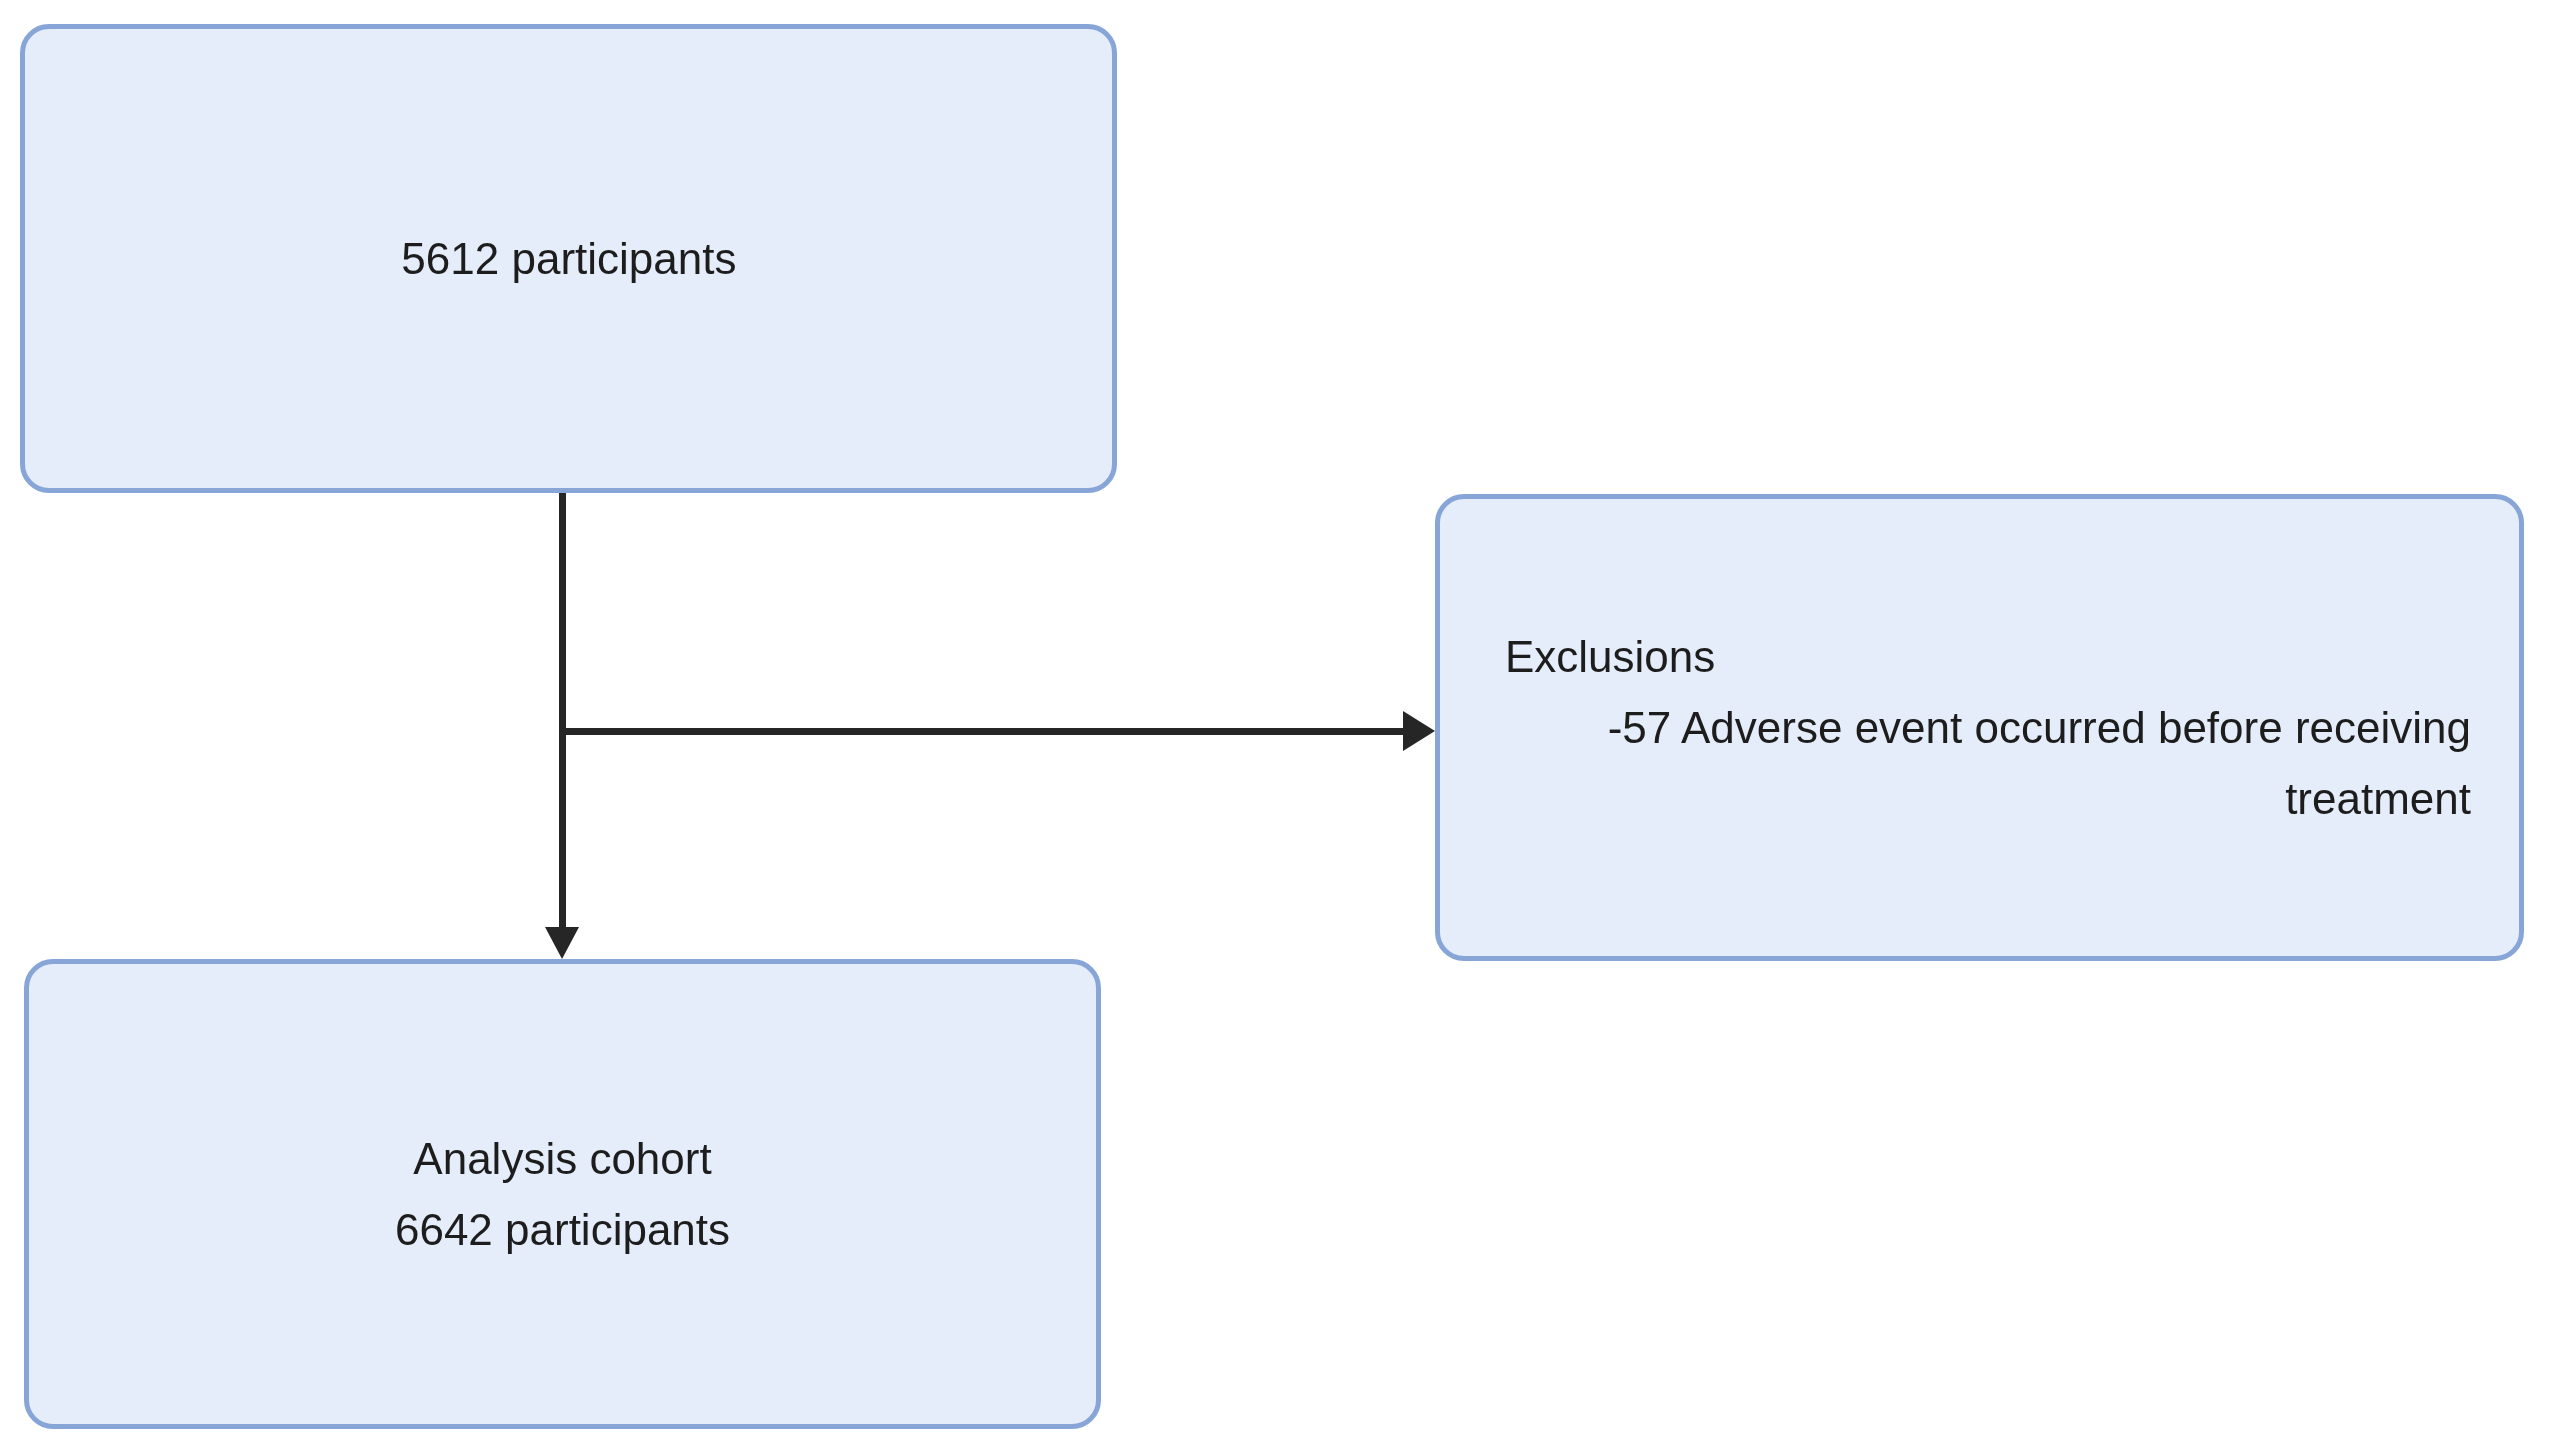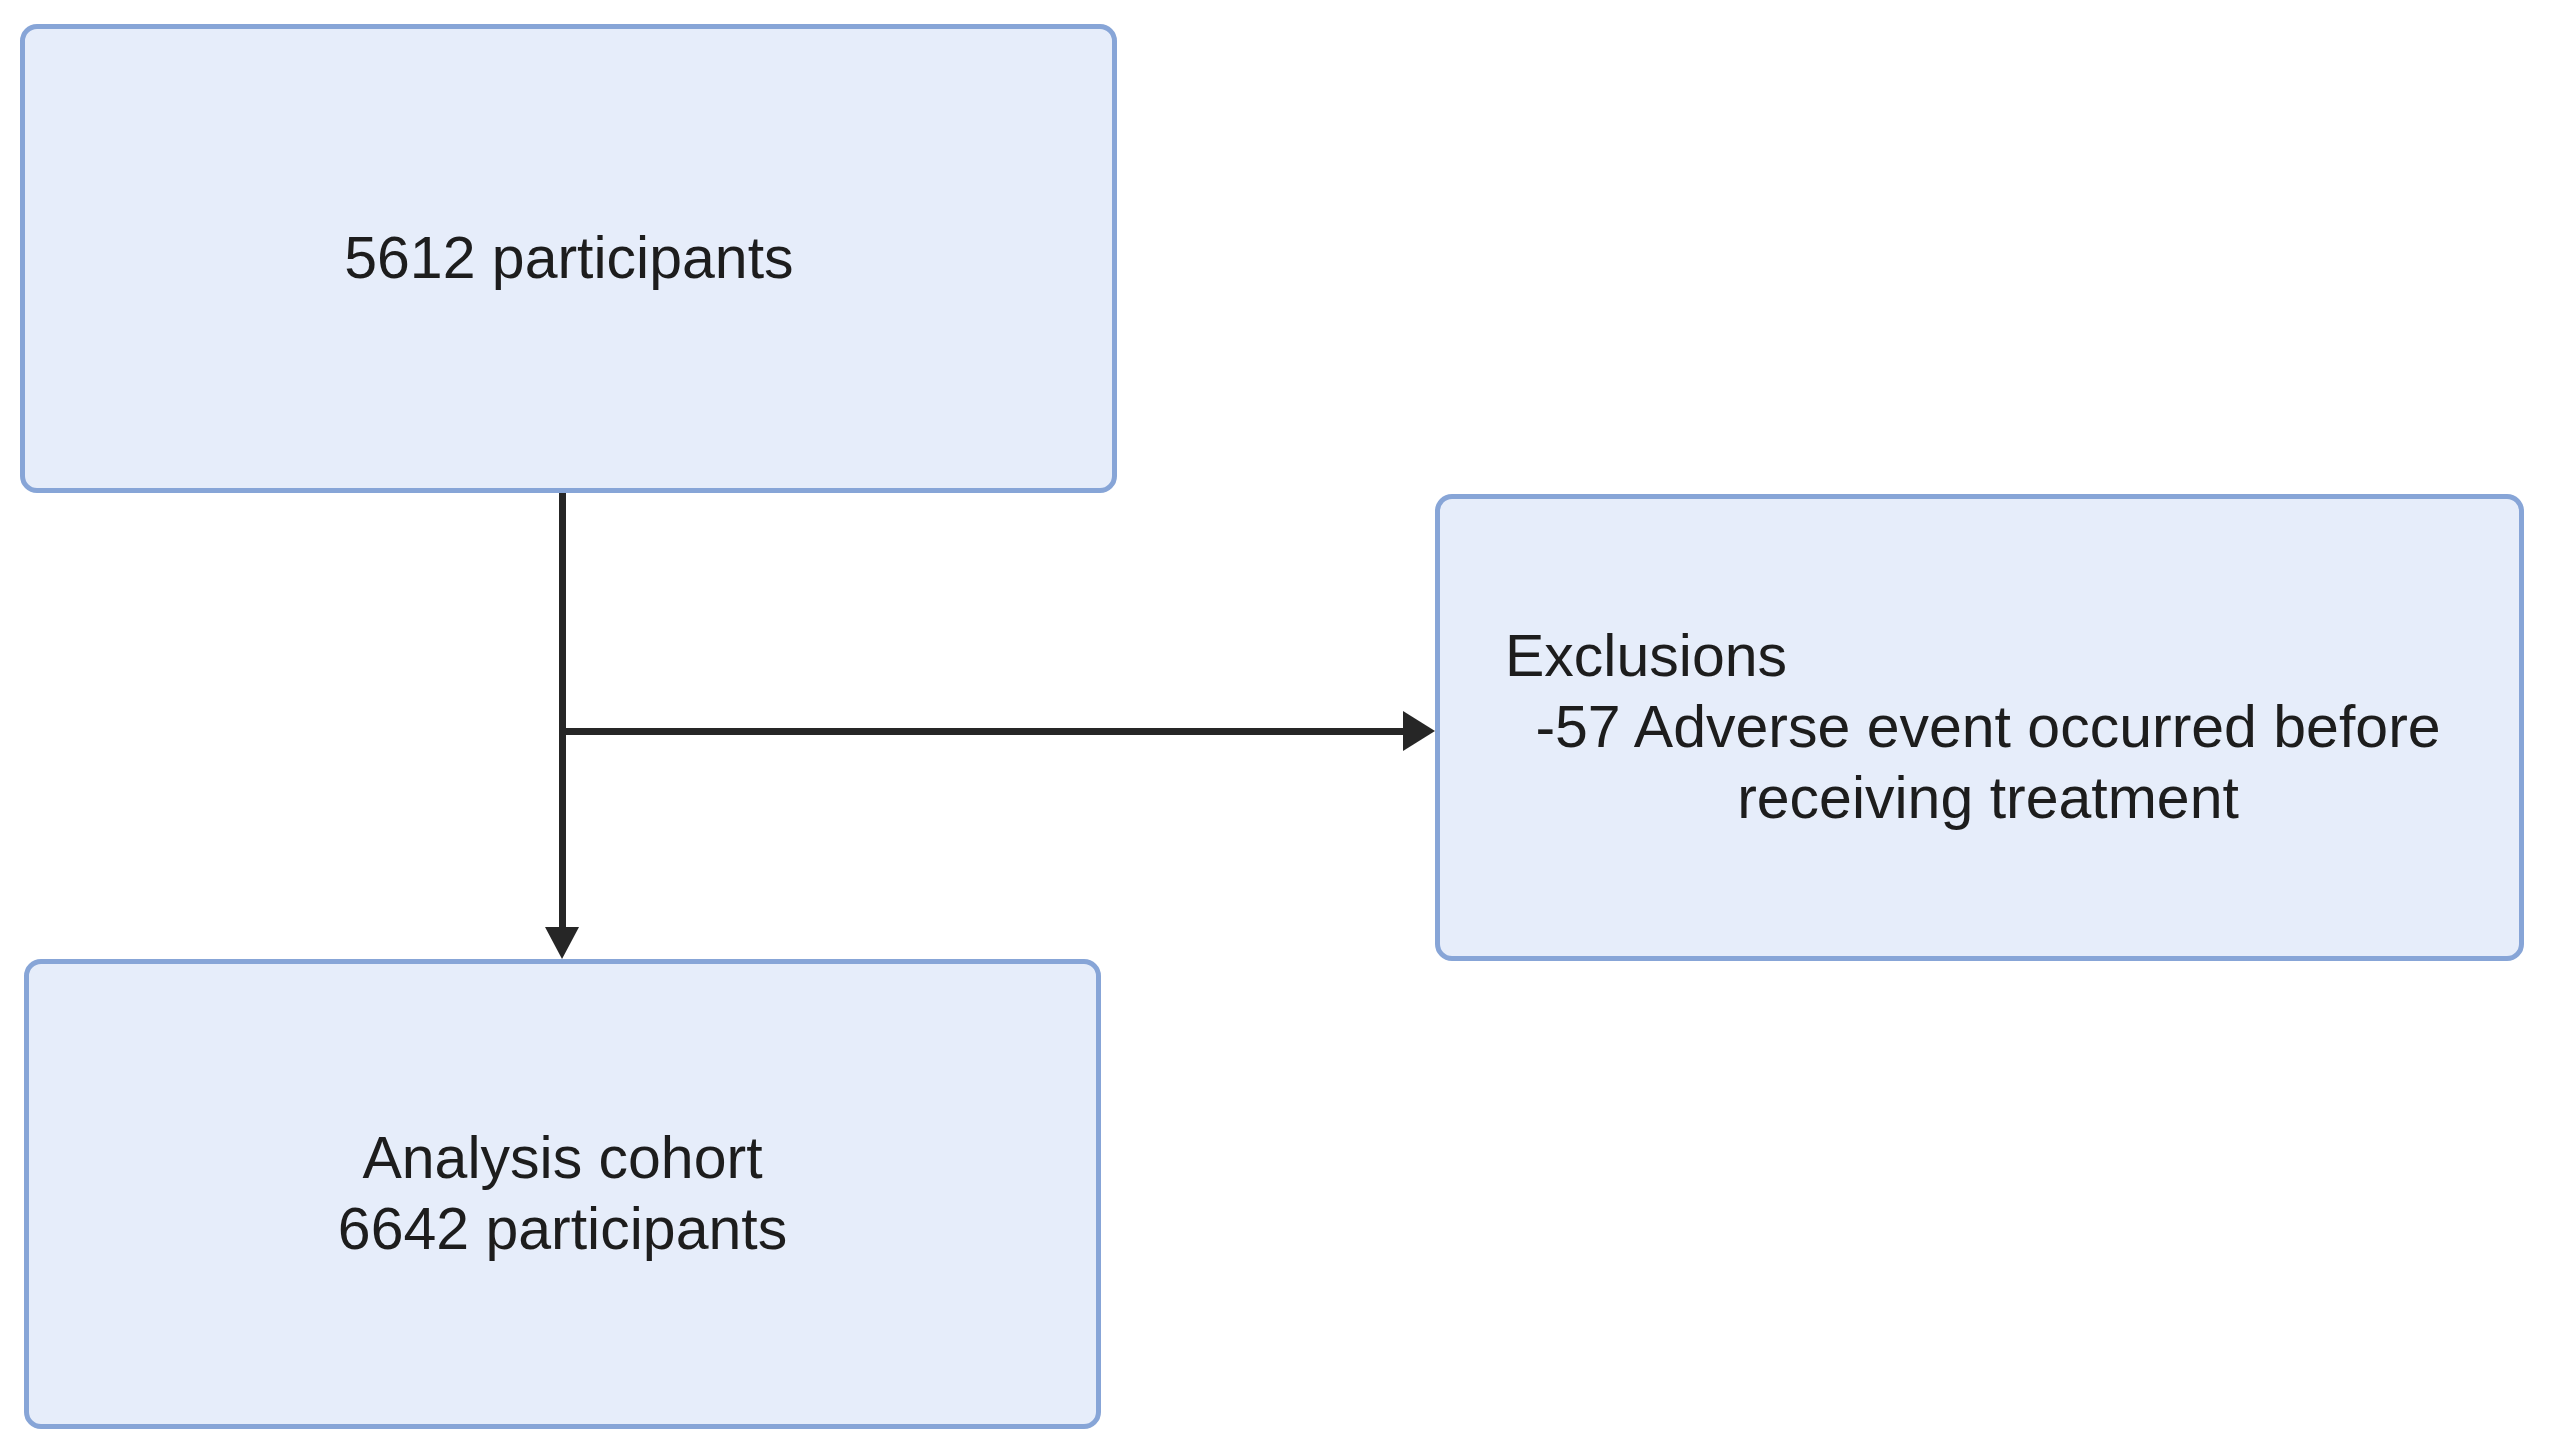--- a/index.html
+++ b/index.html
@@ -21,38 +21,38 @@
     background: var(--bg);
     font-family: "Liberation Sans", sans-serif;
     color: var(--text);
     overflow: hidden;
   }
   .node {
     position: absolute;
     box-sizing: border-box;
     background: var(--box-fill);
     border: 5.1px solid var(--box-border);
-    border-radius: 17px;
-    font-size: 59px;
+    border-radius: 29px;
+    font-size: 44px;
     line-height: 71px;
     color: var(--text);
   }
   .node.centered {
     display: flex;
     flex-direction: column;
     align-items: center;
     justify-content: center;
     text-align: center;
   }
   .node.lefted {
     display: flex;
     flex-direction: column;
     align-items: flex-start;
     justify-content: center;
-    text-align: center;
+    text-align: right;
     padding: 0 48px 0 65px;
   }
   #node-enrolled   { left: 20.4px;   top: 24px;   width: 1097px; height: 469px; }
   #node-analysis   { left: 24px;   top: 959px; width: 1077px; height: 470px; justify-content: center; }
   #node-exclusions { left: 1435px; top: 494px;  width: 1089px; height: 467px; }
 
   .line-seg {
     position: absolute;
     background: var(--arrow);
   }

